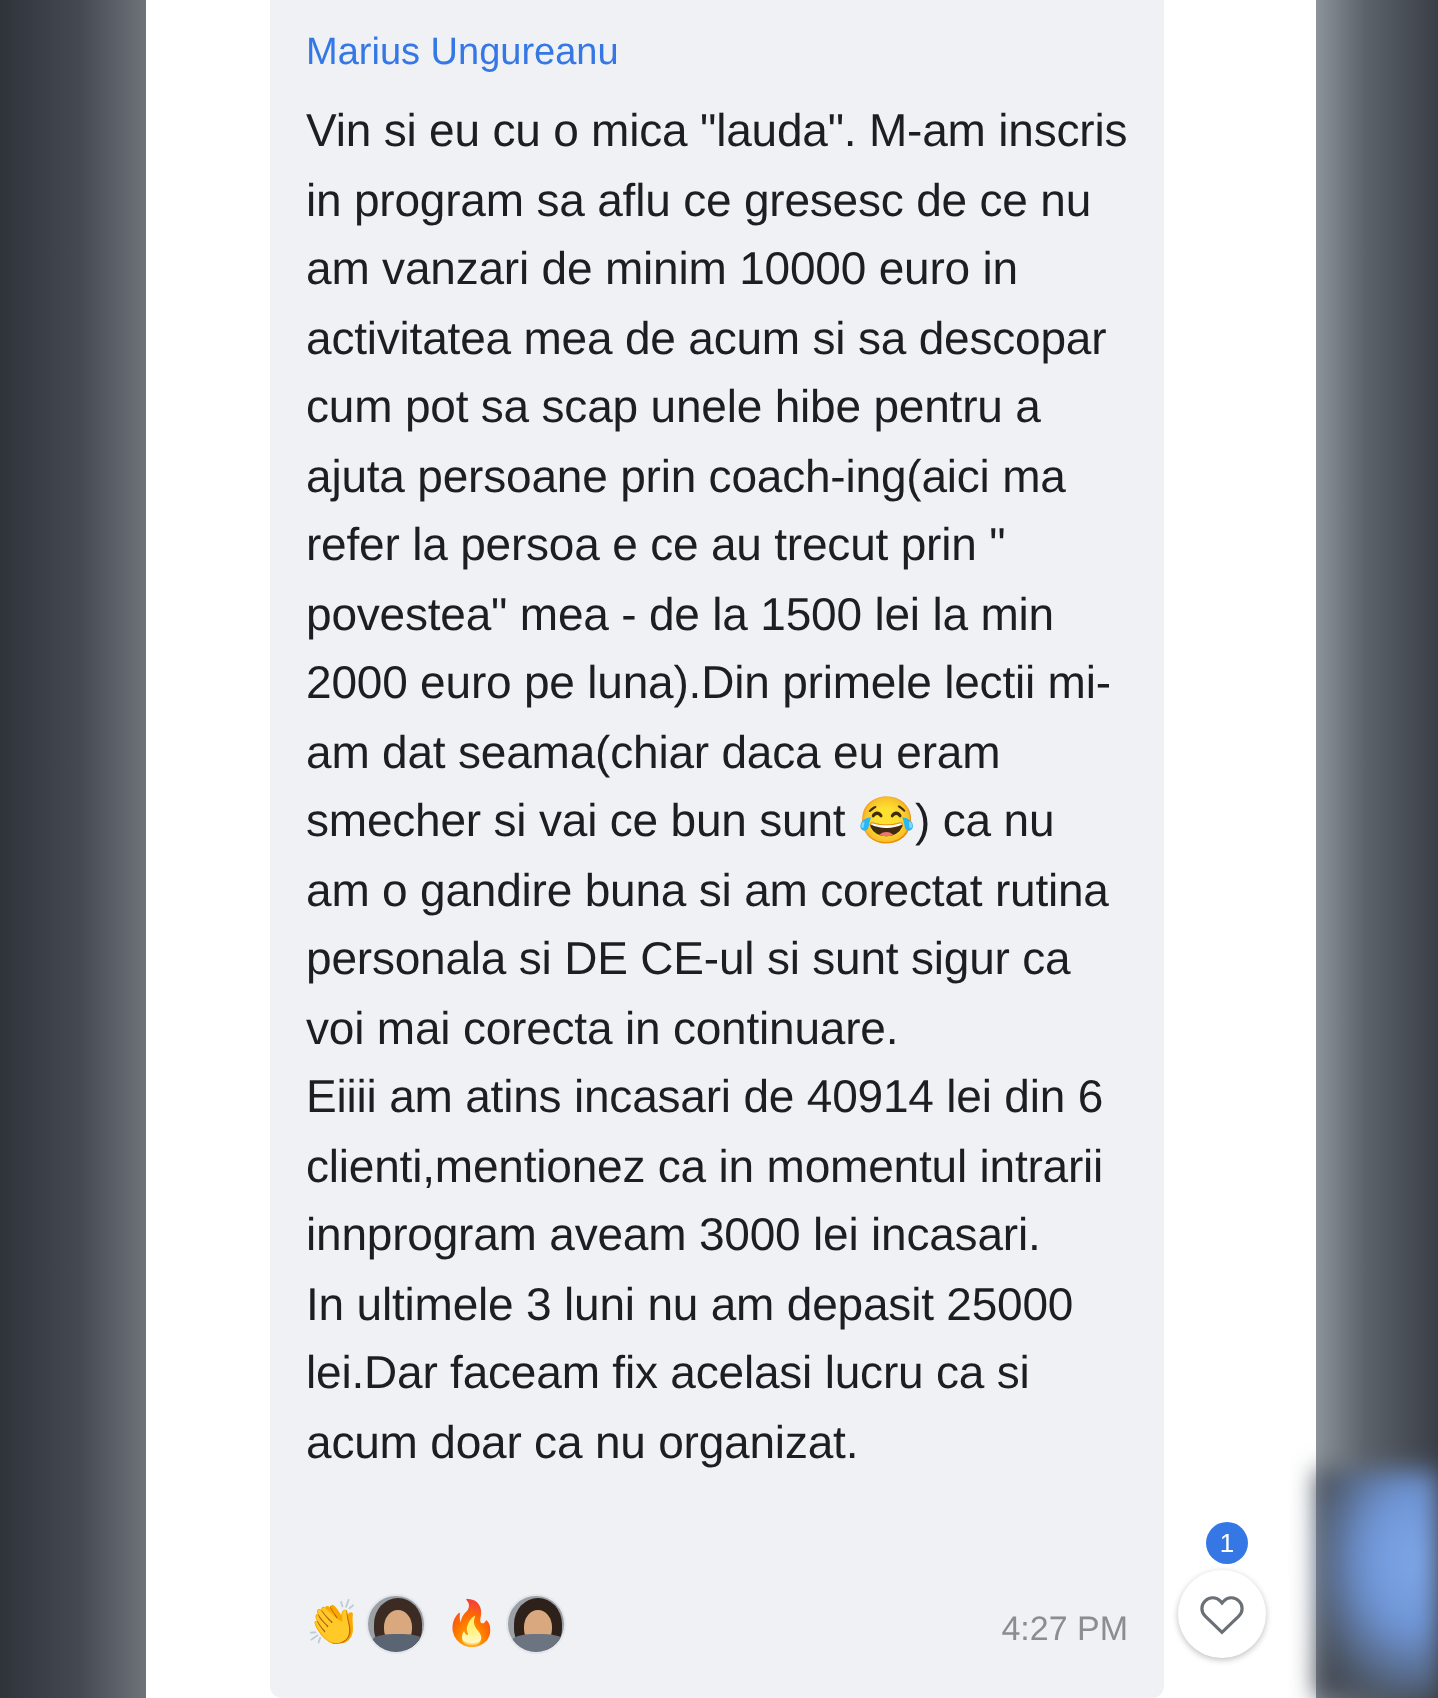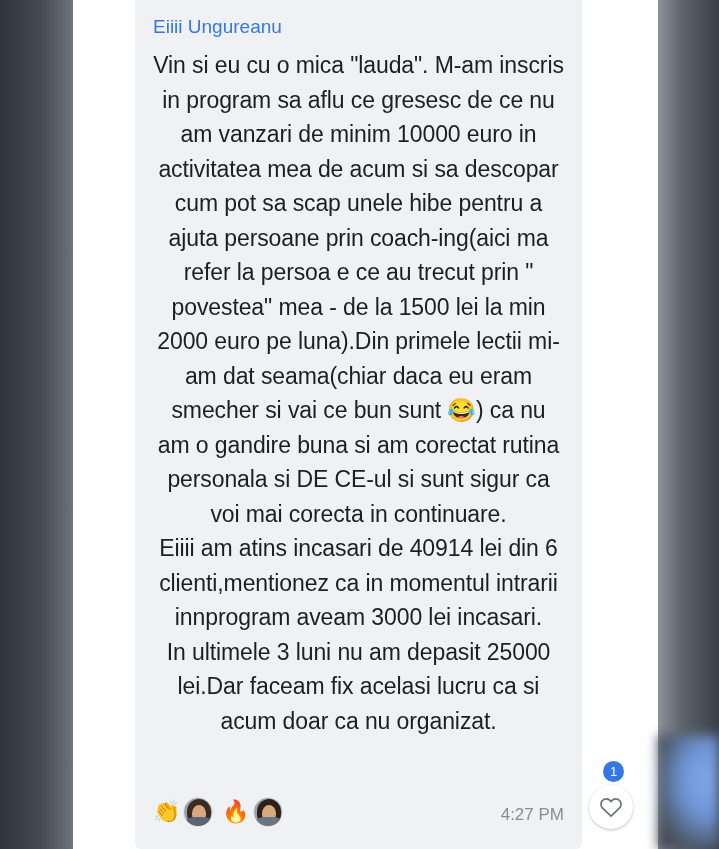--- a/index.html
+++ b/index.html
@@ -73,21 +73,20 @@
     margin: 0 0 8px 0;
     font-weight: 400;
   }
   .msg-text {
     color: #1c1e21;
     font-size: 23px;
     line-height: 34.5px;
     white-space: pre-wrap;
     word-wrap: break-word;
     letter-spacing: -0.1px;
-    text-align: center;
   }
 
   
   .reactions {
     position: absolute;
     left: 153px;
     bottom: 22px;
     display: flex;
     align-items: center;
     gap: 9px;
@@ -182,21 +181,21 @@
 
   <div class="left-gutter">
     <div class="g1"></div>
   </div>
 
   <div class="right-gutter">
     <div class="blue-blob"></div>
   </div>
 
   <div class="bubble">
-    <div class="sender">Eiiii Ungureanu</div>
+    <div class="sender">Marius Ungureanu</div>
     <div class="msg-text">Vin si eu cu o mica "lauda". M-am inscris in program sa aflu ce gresesc de ce nu am vanzari de minim 10000 euro in activitatea mea de acum si sa descopar cum pot sa scap unele hibe pentru a ajuta persoane prin coach-ing(aici ma refer la persoa e ce au trecut prin " povestea" mea - de la 1500 lei la min 2000 euro pe luna).Din primele lectii mi-am dat seama(chiar daca eu eram smecher si vai ce bun sunt 😂) ca nu am o gandire buna si am corectat rutina personala si DE CE-ul si sunt sigur ca voi mai corecta in continuare.
 Eiiii am atins incasari de 40914 lei din 6 clienti,mentionez ca in momentul intrarii innprogram aveam 3000 lei incasari.
 In ultimele 3 luni nu am depasit 25000 lei.Dar faceam fix acelasi lucru ca si acum doar ca nu organizat.</div>
 
     <div class="timestamp">4:27 PM</div>
   </div>
 
   <div class="reactions">
     <div class="reaction-group">
       <span class="react-emoji">👏</span>

